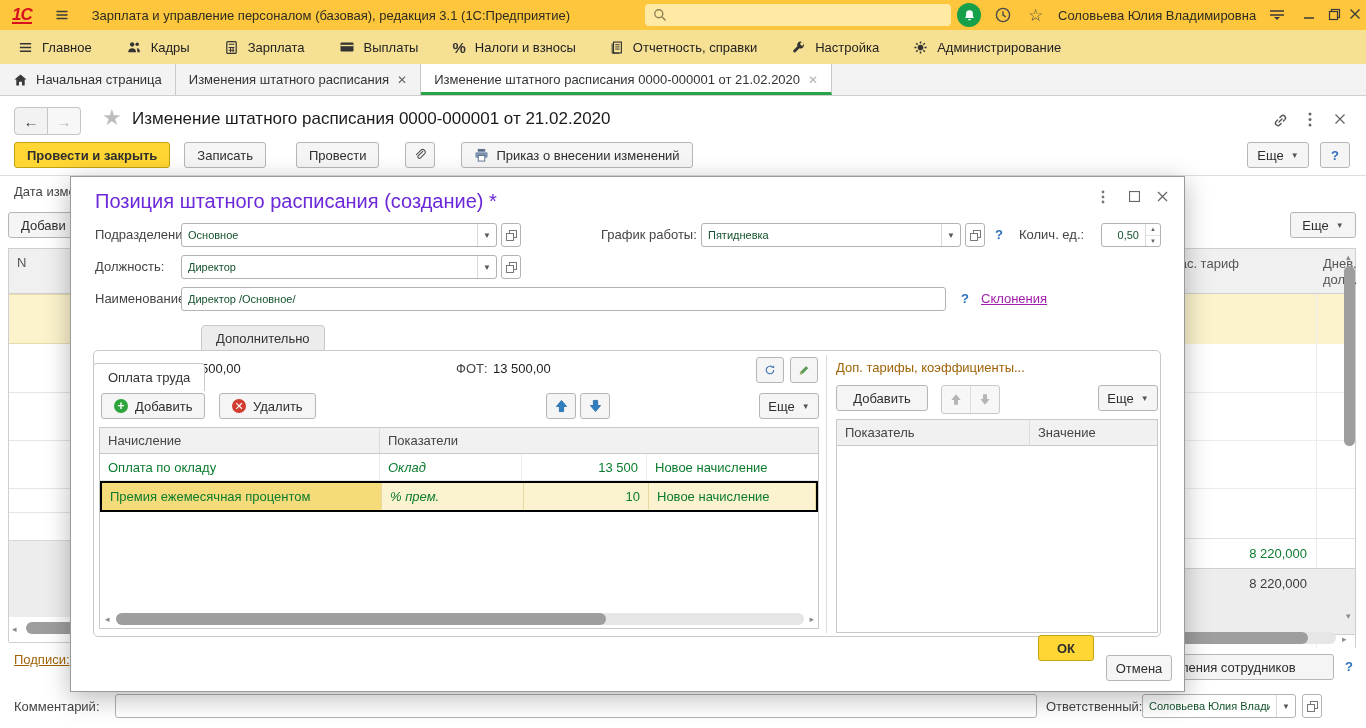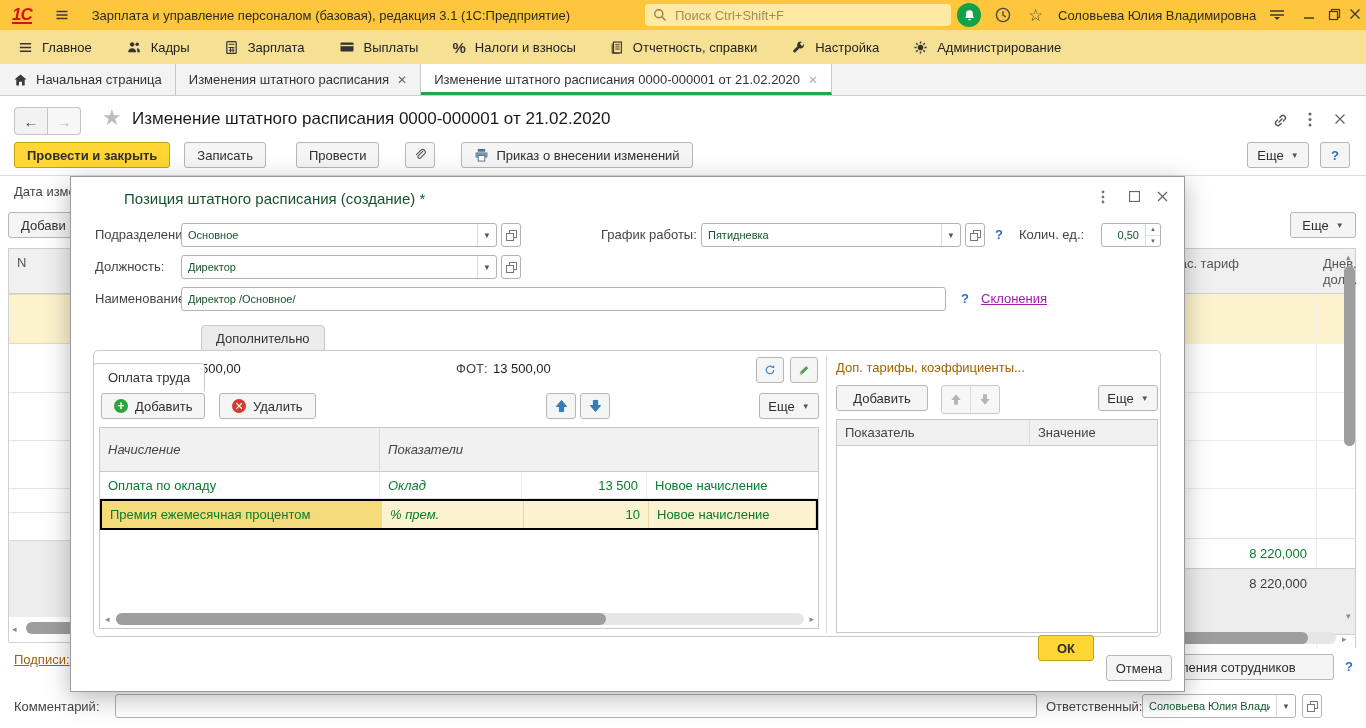--- a/index.html
+++ b/index.html
@@ -48,21 +48,21 @@
 
   
   .dialog{position:absolute;left:70px;top:176px;width:1113px;height:514px;background:#fff;border:1px solid #9a9a9a;box-shadow:0 6px 24px rgba(0,0,0,.28);z-index:10;}
   .groupbox{position:absolute;left:22px;top:173px;width:1068px;height:287px;border:1px solid #c9c9c9;border-radius:5px;box-sizing:border-box;}
   .dtab{position:absolute;display:flex;align-items:center;padding:0 14px;border:1px solid #c9c9c9;border-radius:4px 4px 0 0;box-sizing:border-box;}
   .dtab.active{background:#fff;z-index:3;border-bottom:none;}
   .dtab.inactive{background:#ececec;color:#333;}
 
   
   .dtable{position:absolute;left:28px;top:250px;width:720px;height:202px;border:1px solid #c9c9c9;box-sizing:border-box;background:#fff;}
-  .dthead{display:grid;grid-template-columns:280px 267px 1fr;height:44px;background:#f1f1f1;border-bottom:1px solid #c9c9c9;box-sizing:border-box;font-style:italic;}
+  .dthead{display:grid;grid-template-columns:280px 267px 1fr;height:26px;background:#f1f1f1;border-bottom:1px solid #c9c9c9;box-sizing:border-box;}
   .dthead div{display:flex;align-items:center;padding:0 8px;border-right:1px solid #dcdcdc;color:#444;}
   .dthead div:last-child{border-right:none;}
   .drow{display:grid;grid-template-columns:280px 142px 125px 1fr;height:27px;border-bottom:1px solid #e6e6e6;box-sizing:border-box;}
   .drow div{display:flex;align-items:center;padding:0 8px;border-right:1px solid #ececec;overflow:hidden;white-space:nowrap;}
   .drow div:last-child{border-right:none;}
   .drow.selected{border:2px solid #000;background:#fbf2cf;height:31px;}
   .drow.selected div{border-right:1px solid #e7d9a0;}
   .drow.selected .focuscell{background:#f6db7b;}
   .t-green{color:#0b7c2e;}
   .ital{font-style:italic;}
@@ -100,21 +100,20 @@
     </span>
     <span style="margin-left:22px;color:#2b2b1f;">Зарплата и управление персоналом (базовая), редакция 3.1  (1С:Предприятие)</span>
 
     <div class="searchbox">
       <span style="margin-right:6px;">
         <svg width="14" height="14" viewBox="0 0 14 14">
             <circle cx="5.8" cy="5.8" r="4" fill="none" stroke="#8d8154" stroke-width="1.4"></circle>
             <path d="M8.8 8.8 12.6 12.6" stroke="#8d8154" stroke-width="1.4"></path>
           </svg>
       </span>
-      <input placeholder="Поиск Ctrl+Shift+F" style="">
     </div>
 
     <span class="bellcircle">
       <svg width="13" height="13" viewBox="0 0 16 16">
           <path d="M8 1.6a4.2 4.2 0 0 1 4.2 4.2v3.1l1.3 2.3H2.5l1.3-2.3V5.8A4.2 4.2 0 0 1 8 1.6z" fill="#fff"></path>
           <path d="M6.4 12.4a1.6 1.6 0 0 0 3.2 0z" fill="#fff"></path>
         </svg>
     </span>
     <span class="abs" style="left:994px;top:6px;">
       <svg width="18" height="18" viewBox="0 0 18 18">
@@ -347,21 +346,21 @@
     <span class="drop">▼</span>
   </div>
   <span class="openbtn abs" style="left:1302px;top:694px;">
     <svg width="11" height="11" viewBox="0 0 11 11">
         <rect x="3.5" y="0.5" width="7" height="7" fill="none" stroke="#777"></rect>
         <rect x="0.5" y="3.5" width="7" height="7" fill="#fff" stroke="#777"></rect>
       </svg>
   </span>
 
   <div class="dialog">
-    <div class="abs" style="left:24px;top:13px;font-size:15px;color:#14532d;margin-left:29px;">Позиция штатного расписания (создание) *</div>
+    <div class="abs" style="left:24px;top:13px;font-size:20px;color:#6d28d9;">Позиция штатного расписания (создание) *</div>
     <span class="abs" style="left:1030px;top:13px;">
       <svg width="4" height="14" viewBox="0 0 4 14">
           <circle cx="2" cy="2" r="1.4" fill="#777"></circle>
           <circle cx="2" cy="7" r="1.4" fill="#777"></circle>
           <circle cx="2" cy="12" r="1.4" fill="#777"></circle>
         </svg>
     </span>
     <span class="abs" style="left:1058px;top:14px;">
       <svg width="11" height="11" viewBox="0 0 11 11">
           <rect x="0.5" y="0.5" width="10" height="10" fill="none" stroke="#666" stroke-width="1.2"></rect>

